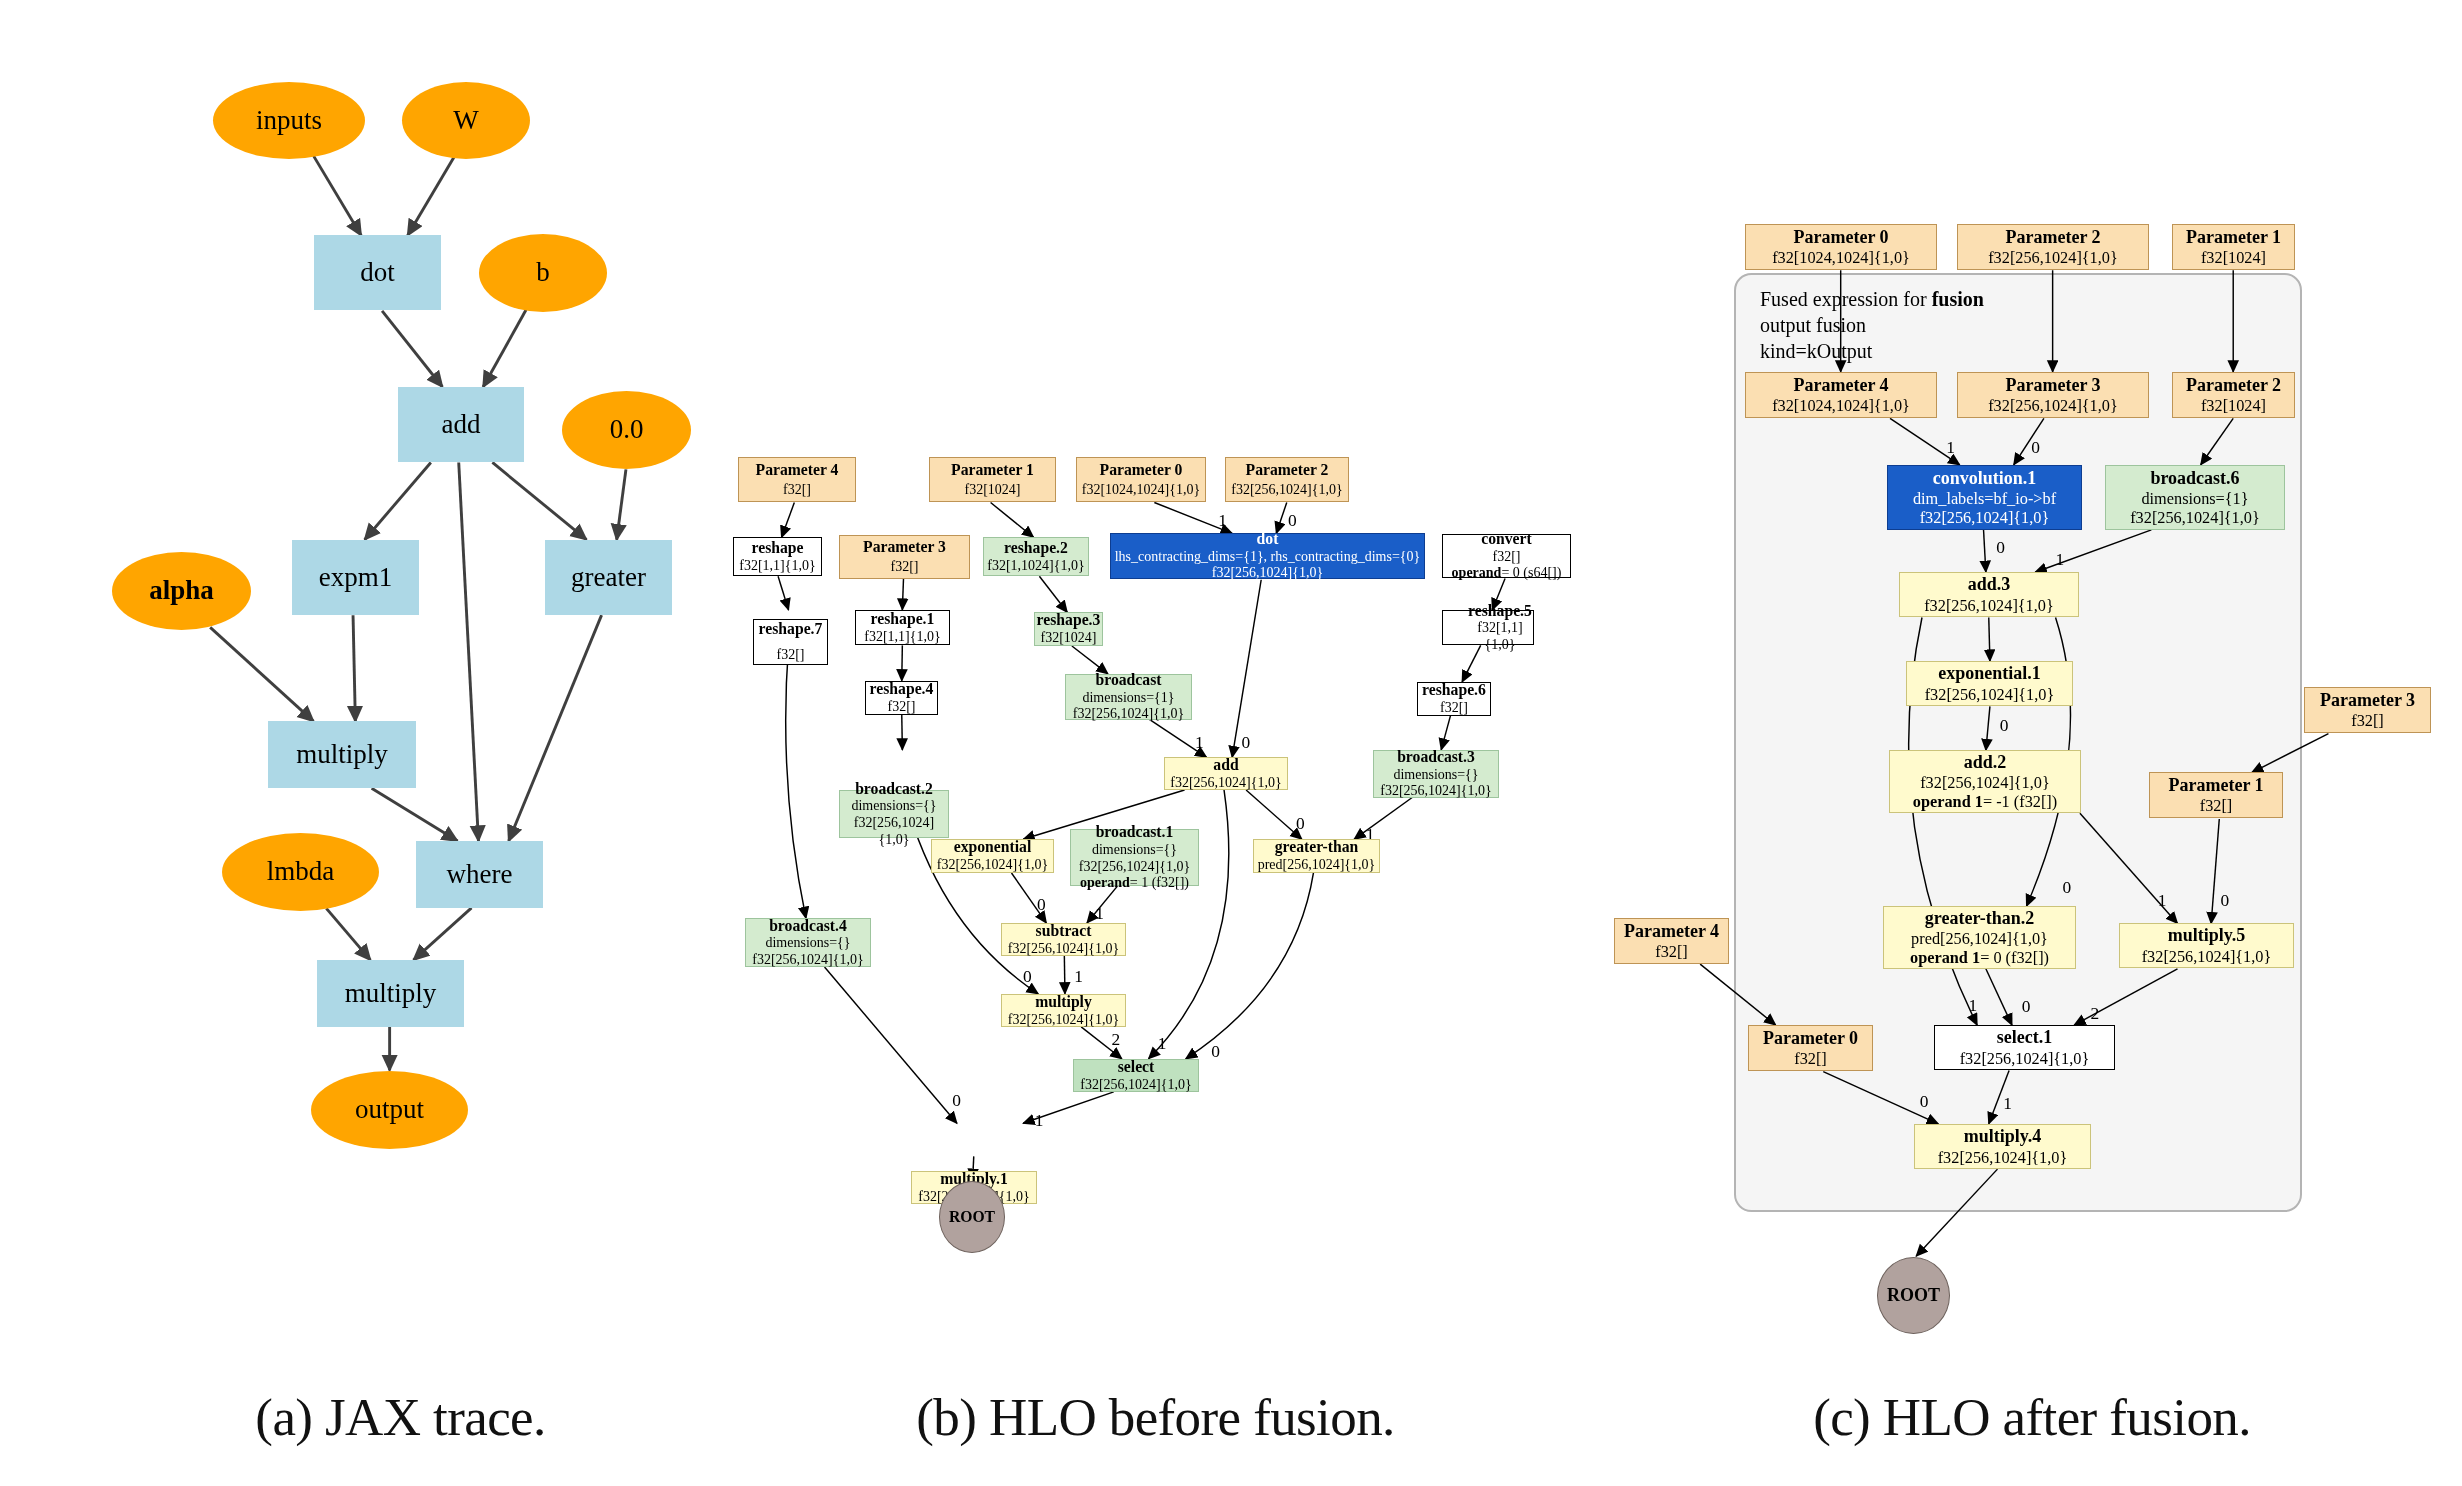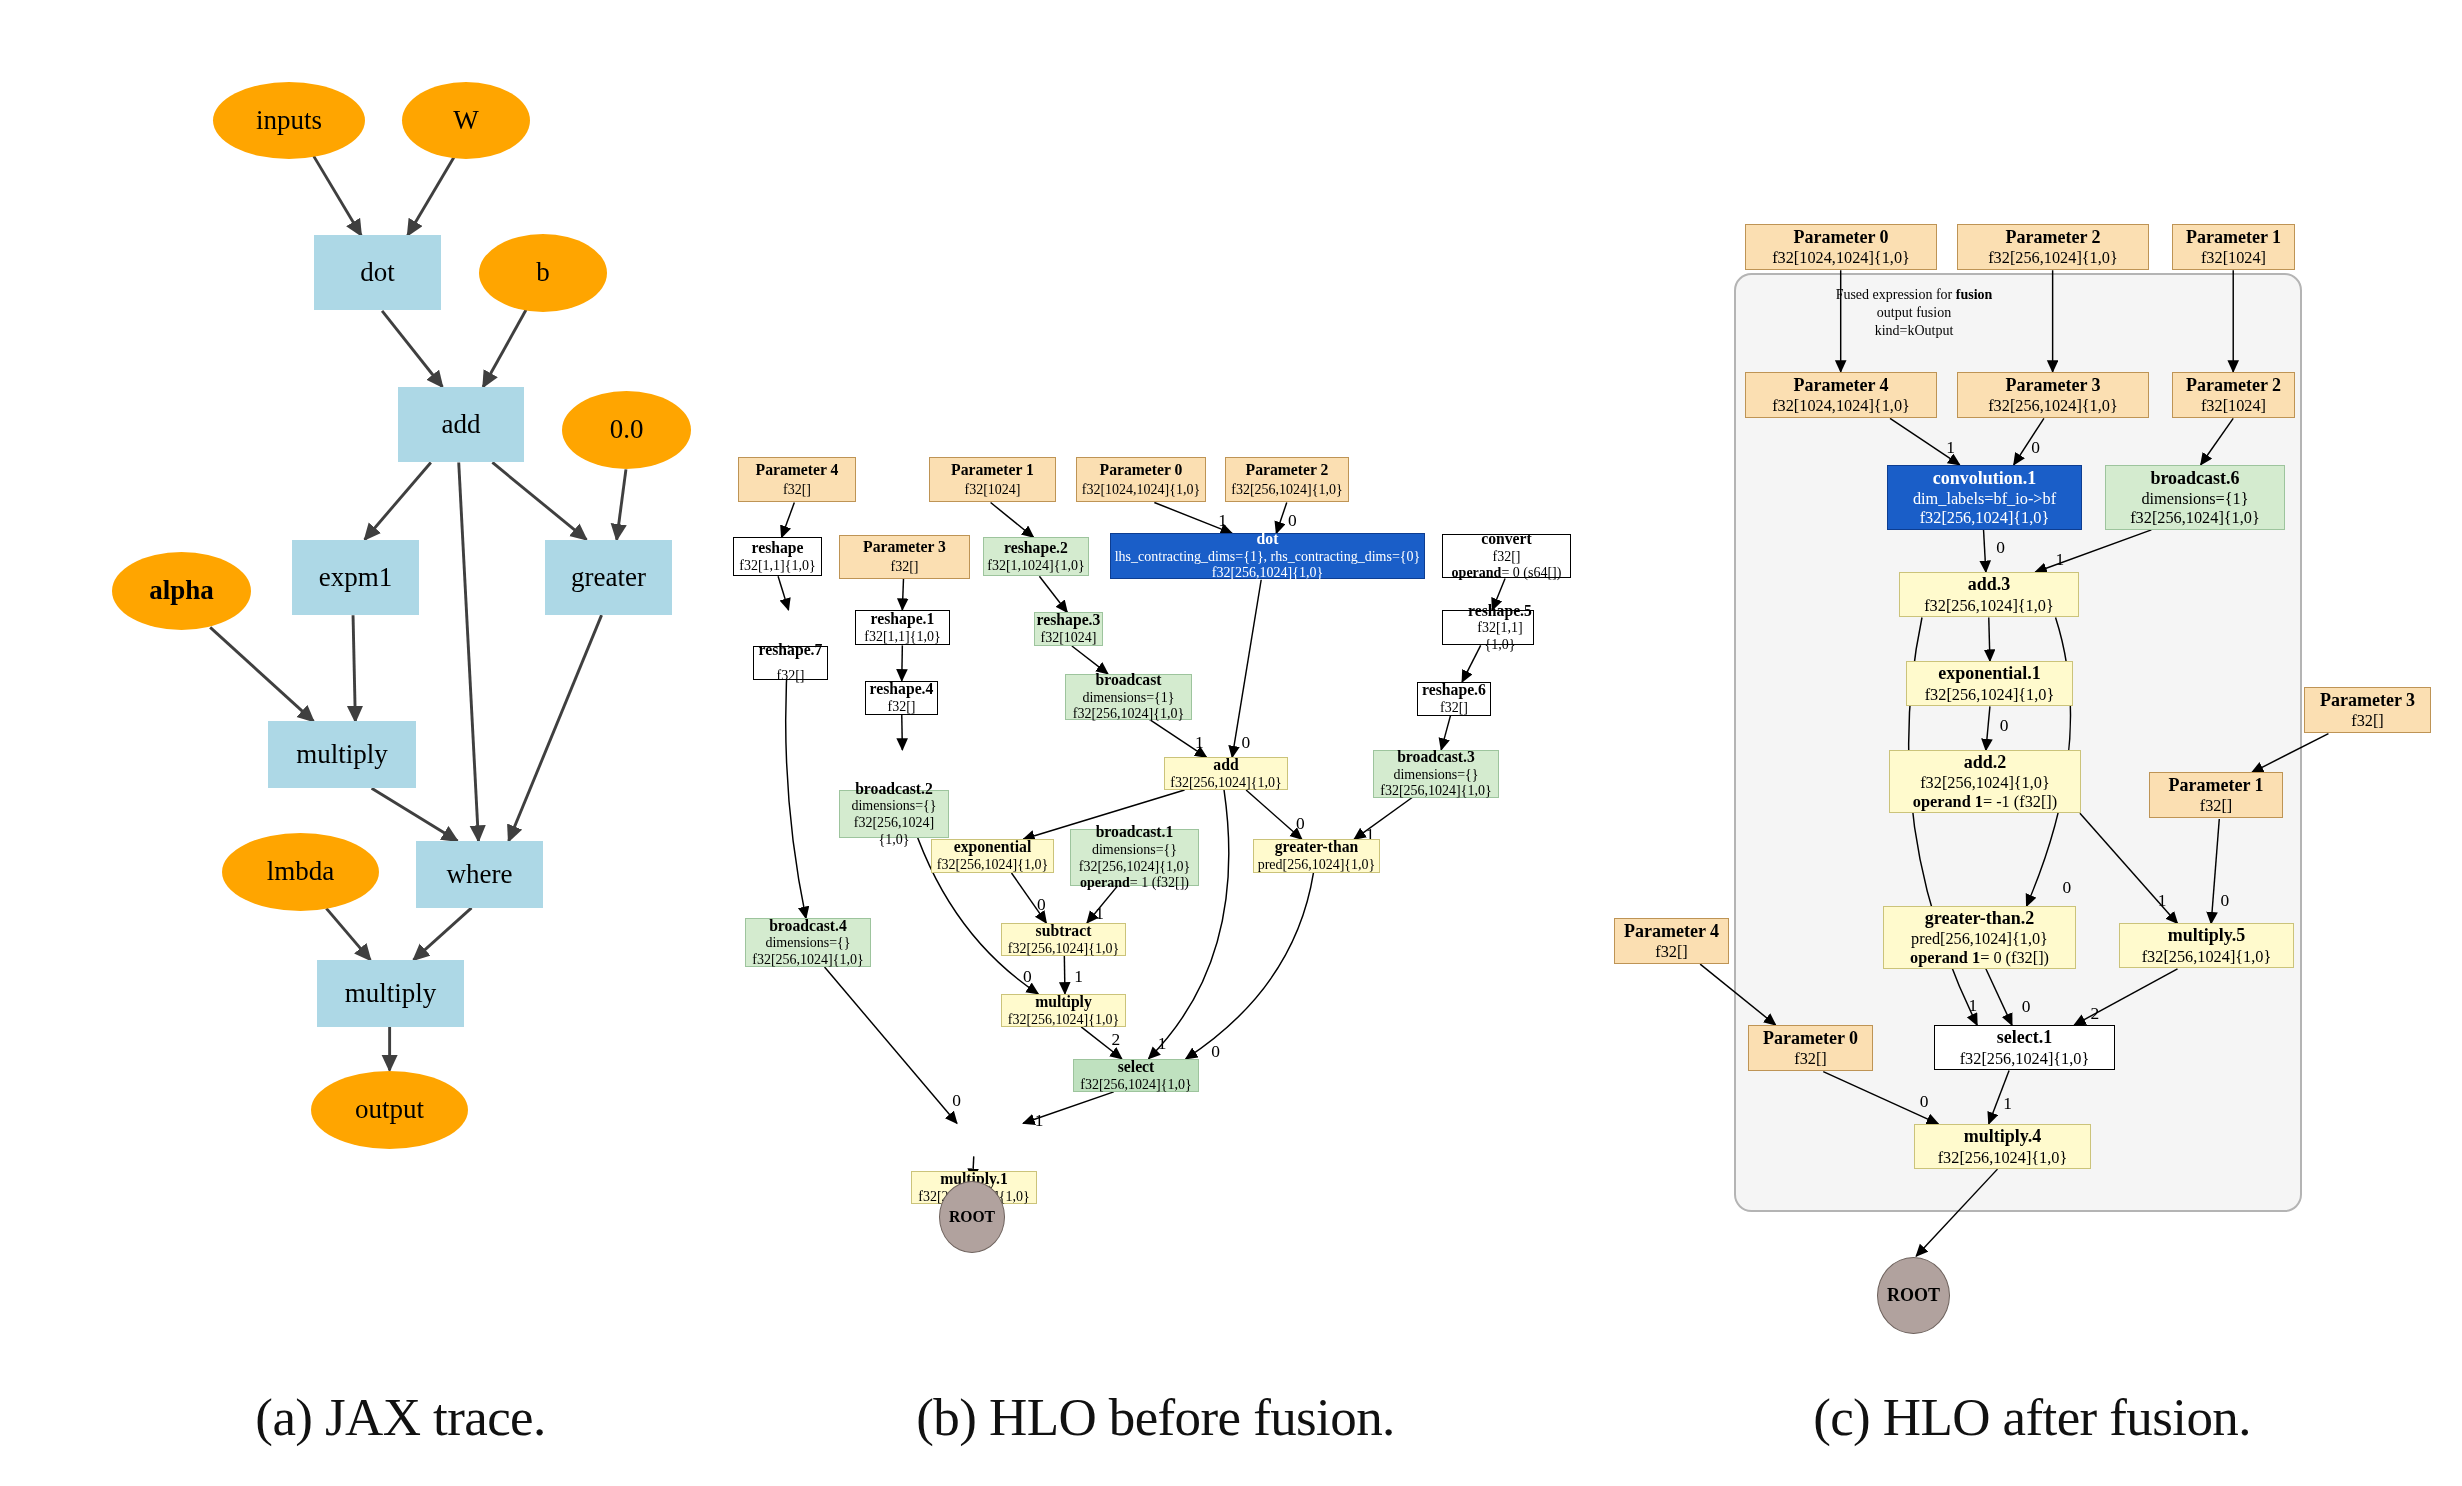--- a/index.html
+++ b/index.html
@@ -23,22 +23,22 @@
   .white{background:var(--white_fill);border:1.7px solid #000}
   .blue{background:var(--blue_fill);border:1.7px solid var(--blue_border);color:#fff}
   .root{background:var(--root_fill);border:1.7px solid #6E625D;border-radius:50%;font-size:18.6px}
   .p-spread{justify-content:space-evenly}
   
   .pb .t{font-size:15.7px}.pb .s{font-size:14px}
   .pc .t{font-size:18px}.pc .s{font-size:16.3px}
   .elbl{font-family:"Liberation Serif",serif;font-size:30px;fill:#000}
   .caption{position:absolute;z-index:10;font-weight:normal;font-size:53px;
            text-align:center;color:#111;letter-spacing:-0.6px}
-  .fusion-label{position:absolute;z-index:10;text-align:center;
-                font-size:14px;line-height:1.3;color:#000}
+  .fusion-label{position:absolute;z-index:10;
+                font-size:20px;line-height:1.3;color:#000}
 </style>
 </head>
 <body>
 
 <div class="cluster" id="cluster-c" style="left:1734px;top:273px;width:564px;height:935px"></div>
 
 <svg id="edges" width="2462" height="1487" viewBox="0 0 4240 2560">
   <defs>
     <marker id="mA" markerUnits="userSpaceOnUse" markerWidth="42" markerHeight="34" refX="27" refY="14" orient="auto">
       <path d="M0,0 L30,14 L0,28 z" fill="#3F3F3F"></path>
@@ -198,21 +198,21 @@
 <div class="gnode pb blue" style="left: 1110px; top: 533px; width: 315px; height: 46px;">
     <div class="t">dot</div>
     <div class="s">lhs_contracting_dims={1}, rhs_contracting_dims={0}</div>
     <div class="s">f32[256,1024]{1,0}</div>
   </div>
 <div class="gnode pb white" style="left: 1442px; top: 534px; width: 129px; height: 44px;">
     <div class="t">convert</div>
     <div class="s">f32[]</div>
     <div class="s"><b>operand</b>= 0 (s64[])</div>
   </div>
-<div class="gnode pb white" style="left: 753px; top: 646px; width: 75px; height: 34px; gap: 8px;">
+<div class="gnode pb white" style="left: 753px; top: 619px; width: 75px; height: 46px; gap: 8px;">
     <div class="t">reshape.7</div>
     <div class="s">f32[]</div>
   </div>
 <div class="gnode pb white" style="left: 855px; top: 610px; width: 95px; height: 35px;">
     <div class="t">reshape.1</div>
     <div class="s">f32[1,1]{1,0}</div>
   </div>
 <div class="gnode pb green" style="left: 1034px; top: 612px; width: 69px; height: 34px;">
     <div class="t">reshape.3</div>
     <div class="s">f32[1024]</div>

